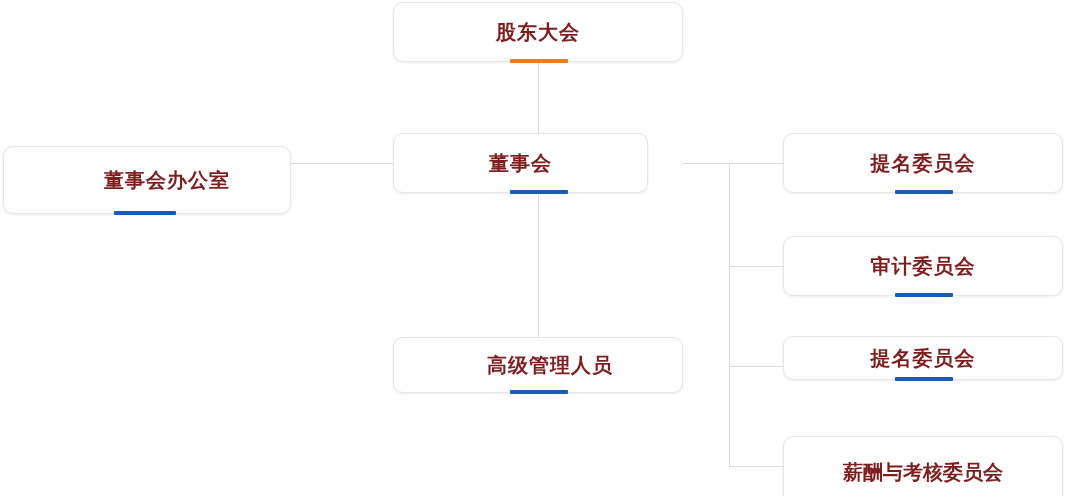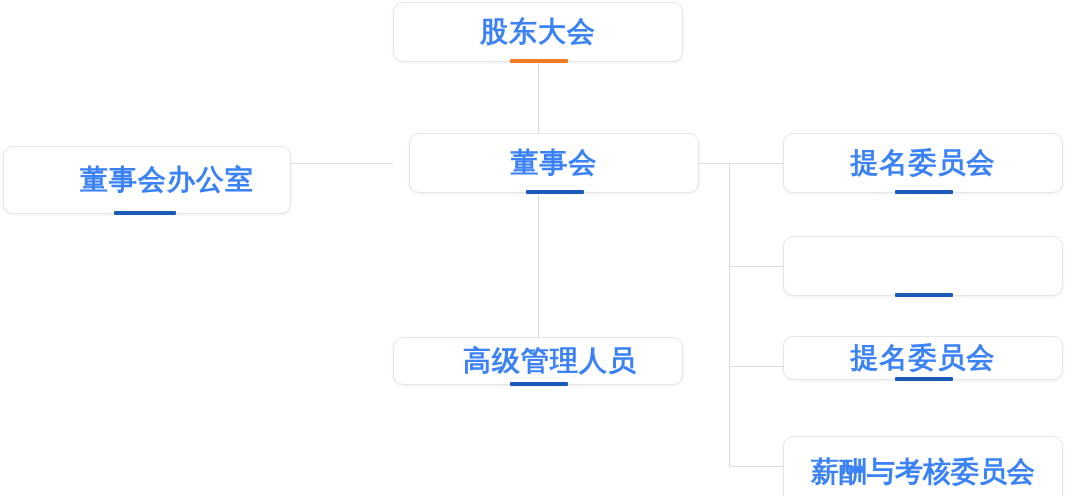--- a/index.html
+++ b/index.html
@@ -33,23 +33,23 @@
     box-sizing: border-box;
     background: #ffffff;
     border: 1px solid #e6e6e6;
     border-radius: 10px;
     box-shadow: 0 1px 3px rgba(0,0,0,0.07);
     display: flex;
     align-items: center;
     justify-content: center;
   }
   .node-label {
-    font-size: 28px;
+    font-size: 20px;
     font-weight: 700;
-    color: #3b82f6;
+    color: #7f1d1d;
     letter-spacing: 1px;
     line-height: 1;
     white-space: nowrap;
     text-align: right;
   }
   .node-label.tight {
     letter-spacing: 0px;
   }
 
   
@@ -81,41 +81,42 @@
 
   <div class="line line-h" style="left:729px; top:366px; width:54px;"></div>
 
   <div class="line line-h" style="left:729px; top:466px; width:54px;"></div>
 
   <div class="node" style="left:393px; top:2px; width:290px; height:60px;">
     <span class="node-label">股东大会</span>
     <span class="accent" style="background:#F07C20; width:58px; left:116px;"></span>
   </div>
 
-  <div class="node" style="left:393px; top:133px; width:290px; height:60px;margin-left:16px;">
+  <div class="node" style="left:393px; top:133px; width:255px; height:60px;">
     <span class="node-label">董事会</span>
     <span class="accent" style="background:#1A5BB8; width:58px; left:116px;"></span>
   </div>
 
   <div class="node" style="left:3px; top:146px; width:288px; height:68px;padding-left:40px;">
     <span class="node-label">董事会办公室</span>
     <span class="accent" style="background:#1A5BB8; width:62px; left:110px;"></span>
   </div>
 
-  <div class="node" style="left:393px; top:337px; width:290px; height:48px;padding-left:24px;">
+  <div class="node" style="left:393px; top:337px; width:290px; height:56px;padding-left:24px;">
     <span class="node-label">高级管理人员</span>
     <span class="accent" style="background:#1A5BB8; width:58px; left:116px;"></span>
   </div>
 
   <div class="node" style="left:783px; top:133px; width:280px; height:60px;">
     <span class="node-label">提名委员会</span>
     <span class="accent" style="background:#1A5BB8; width:58px; left:111px;"></span>
   </div>
 
   <div class="node" style="left:783px; top:236px; width:280px; height:60px;">
+    <span class="node-label">审计委员会</span>
     <span class="accent" style="background:#1A5BB8; width:58px; left:111px;"></span>
   </div>
 
   <div class="node" style="left:783px; top:336px; width:280px; height:44px;">
     <span class="node-label">提名委员会</span>
     <span class="accent" style="background:#1A5BB8; width:58px; left:111px;"></span>
   </div>
 
   <div class="node" style="left:783px; top:436px; width:280px; height:72px;">
     <span class="node-label tight">薪酬与考核委员会</span>

